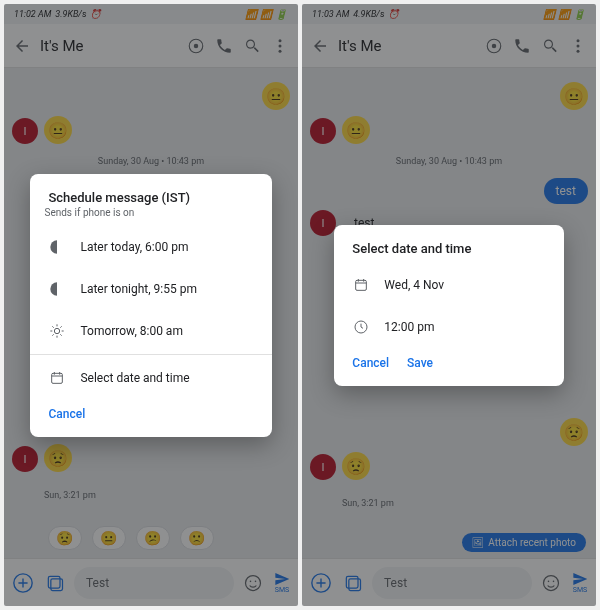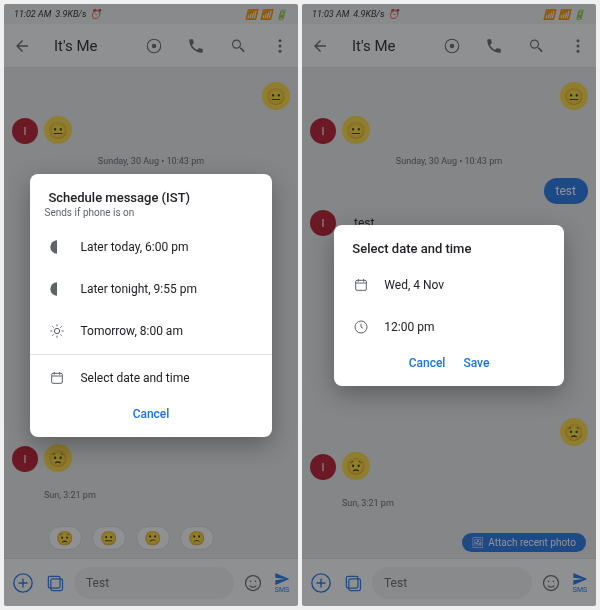--- a/index.html
+++ b/index.html
@@ -1,21 +1,21 @@
 <!DOCTYPE html>
 <html><head>
 <meta charset="utf-8">
 <style>
   * { box-sizing: border-box; margin: 0; padding: 0; }
   body { background: #f0f0f0; font-family: -apple-system, Roboto, Arial, sans-serif; width: 600px; height: 610px; display: flex; gap: 4px; padding: 4px; }
   .phone { flex: 1; background: #e8eaed; position: relative; overflow: hidden; border-radius: 2px; }
   .statusbar { height: 20px; background: #f1f3f4; display: flex; align-items: center; justify-content: space-between; padding: 0 10px; font-size: 9px; color: #202124; font-style: italic; }
   .sb-left { display: flex; align-items: center; gap: 4px; }
   .sb-right { display: flex; align-items: center; gap: 2px; font-size: 10px; }
-  .appbar { height: 44px; background: #fff; display: flex; align-items: center; padding: 0 8px; gap: 22px; border-bottom: 1px solid #e0e0e0; }
+  .appbar { height: 44px; background: #fff; display: flex; align-items: center; padding: 0 8px; gap: 8px; border-bottom: 1px solid #e0e0e0; }
   .appbar .title { flex: 1; font-size: 15px; color: #202124; font-weight: 400; }
   .appbar .icn { width: 20px; height: 20px; display: flex; align-items: center; justify-content: center; color: #5f6368; }
   .chat { position: absolute; top: 64px; bottom: 48px; left: 0; right: 0; padding: 8px; }
   .timestamp { text-align: center; font-size: 9px; color: #5f6368; margin: 12px 0; }
   .row { display: flex; align-items: flex-end; gap: 6px; margin: 6px 0; }
   .row.out { justify-content: flex-end; }
   .avatar { width: 26px; height: 26px; border-radius: 50%; background: #b71125; color: #fff; display: flex; align-items: center; justify-content: center; font-size: 11px; }
   .emoji-bubble { width: 28px; height: 28px; border-radius: 50%; background: #ffd93d; display: flex; align-items: center; justify-content: center; font-size: 16px; }
   .text-bubble { background: #c9d8f0; padding: 6px 12px; border-radius: 14px; font-size: 12px; color: #202124; }
   .out .text-bubble { background: #1a73e8; color: #fff; }
@@ -27,21 +27,21 @@
   .emoji-strip { position: absolute; bottom: 52px; left: 0; right: 0; display: flex; gap: 10px; padding: 4px 44px; }
   .emoji-chip { width: 34px; height: 24px; border-radius: 12px; background: #fff; border: 1px solid #dadce0; display: flex; align-items: center; justify-content: center; font-size: 14px; }
   .attach-chip { background: #1a73e8; color: #fff; border-radius: 14px; padding: 4px 10px; font-size: 10px; display: flex; align-items: center; gap: 4px; position: absolute; bottom: 54px; right: 10px; }
   .overlay { position: absolute; inset: 0; background: rgba(32,33,36,0.5); display: flex; align-items: center; justify-content: center; }
   .dialog { background: #fff; border-radius: 8px; width: 82%; padding: 16px 0; box-shadow: 0 8px 24px rgba(0,0,0,0.3); }
   .dialog h3 { font-size: 13px; font-weight: 500; color: #202124; padding: 0 18px; }
   .dialog .sub { font-size: 10px; color: #5f6368; padding: 2px 14px 8px; }
   .dlg-item { display: flex; align-items: center; gap: 14px; padding: 12px 18px; font-size: 12px; color: #202124; }
   .dlg-item .dicn { width: 18px; height: 18px; display: flex; align-items: center; justify-content: center; color: #5f6368; }
   .dlg-sep { border-top: 1px solid #e0e0e0; margin: 2px 0; }
-  .dlg-actions { display: flex; justify-content: center; gap: 18px; padding: 8px 18px 0; }
+  .dlg-actions { display: flex; justify-content: flex-start; gap: 18px; padding: 8px 18px 0; }
   .dlg-actions span { color: #1a73e8; font-size: 12px; font-weight: 500; }
   svg { display: block; }
 </style>
 </head>
 <body>
 
 <div class="phone">
   <div class="statusbar">
     <div class="sb-left">
       <span>11:02 AM</span>

